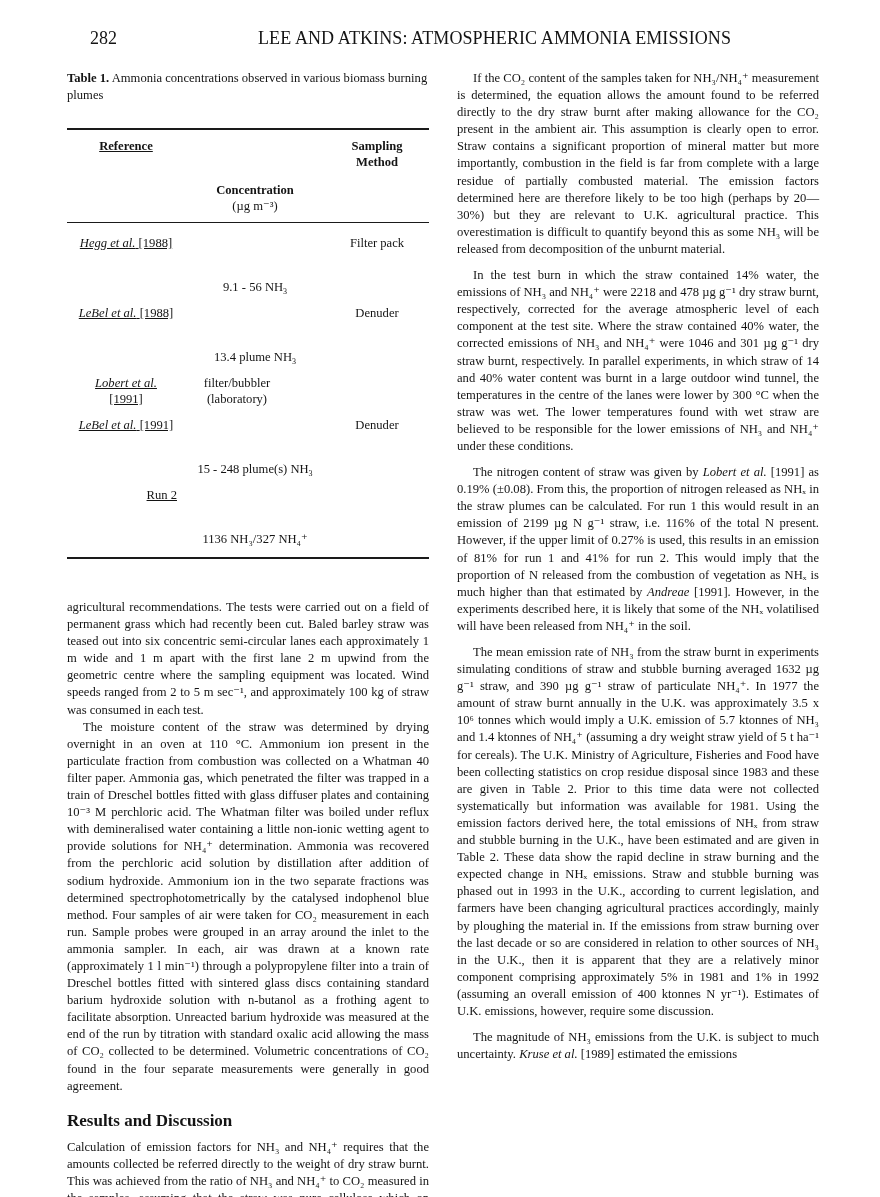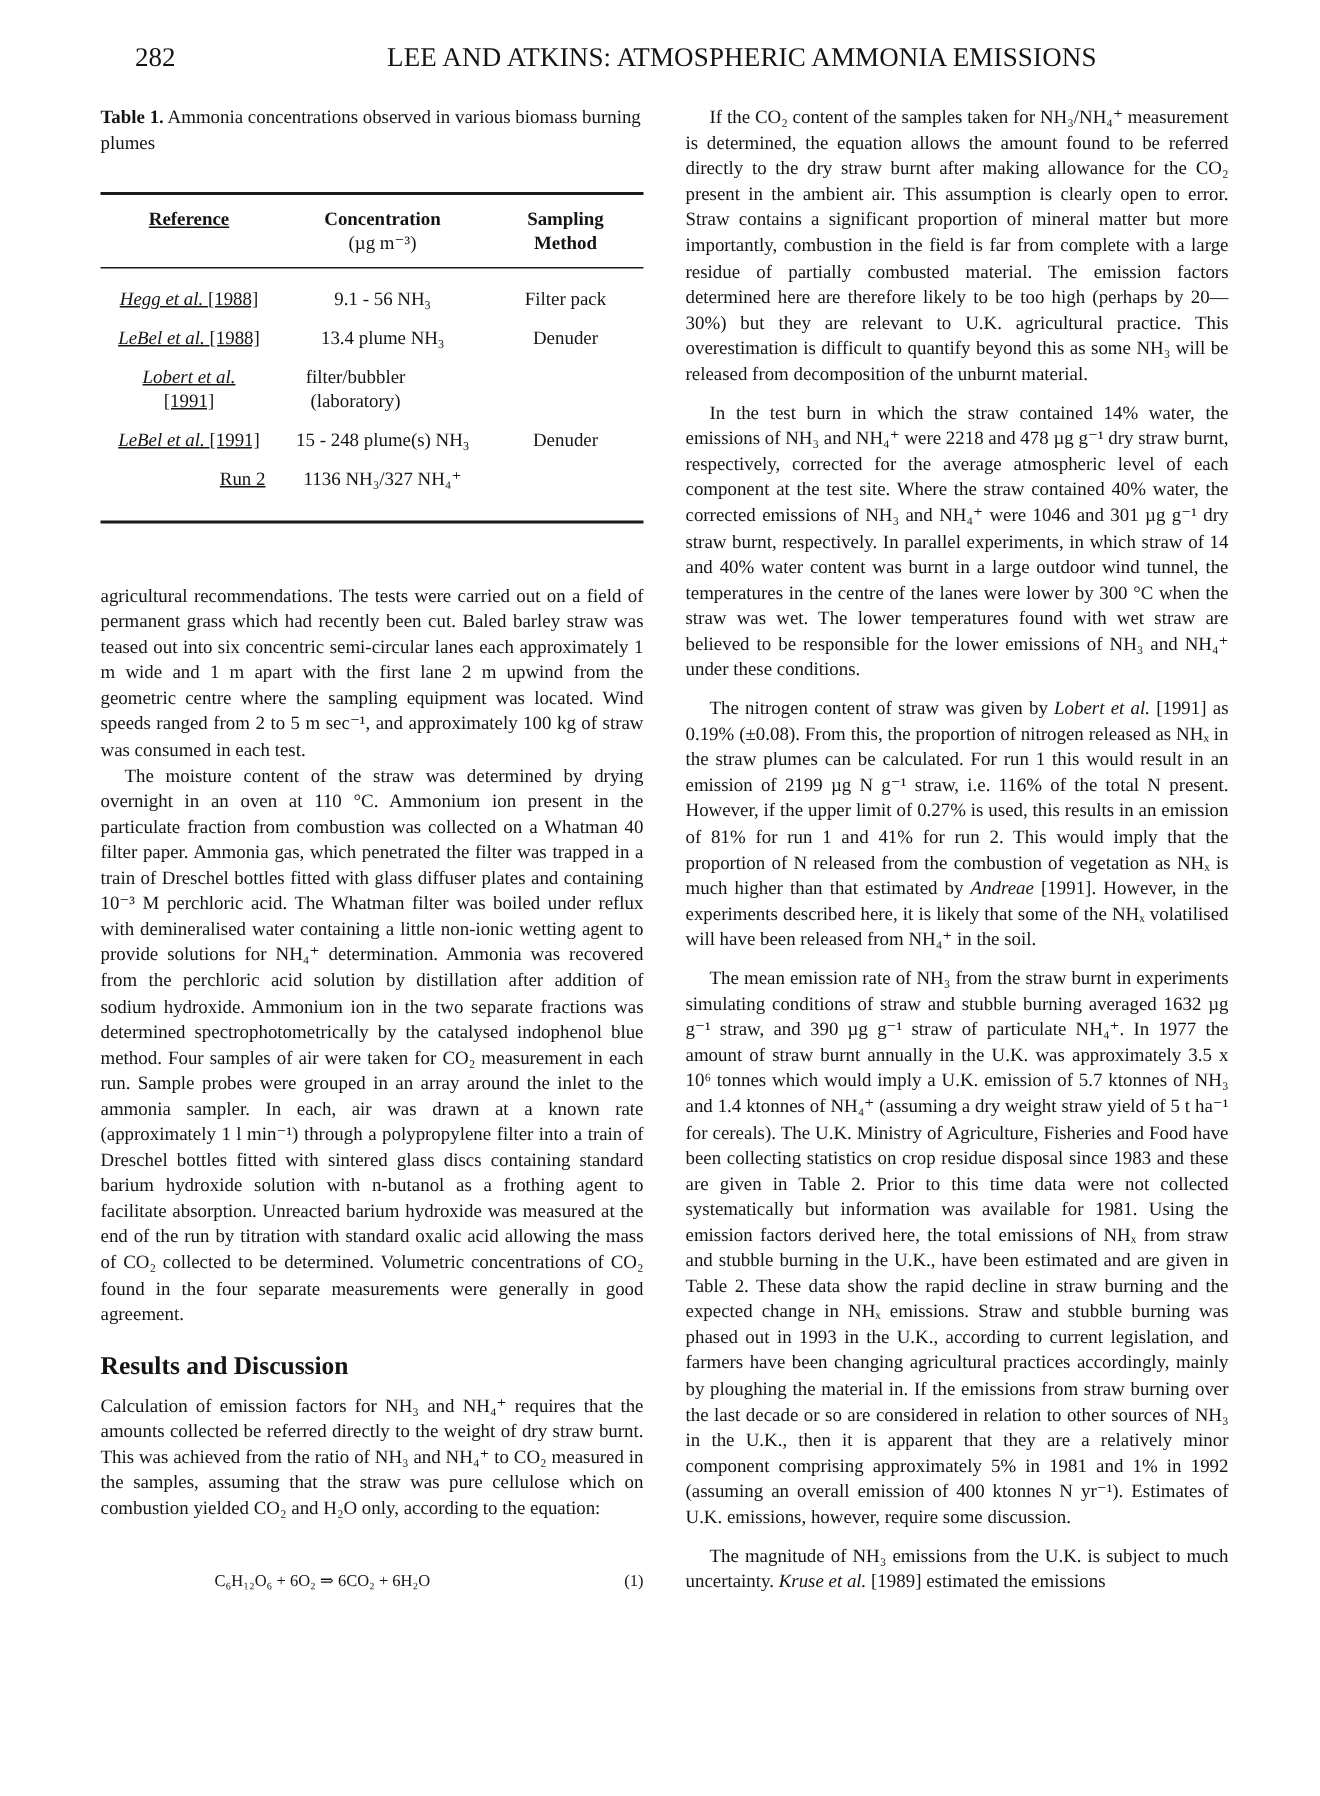--- a/index.html
+++ b/index.html
@@ -21,25 +21,25 @@
   sub { vertical-align: -3px; }
   i { font-style: italic; }
 
   .tcap { font-size: 12.6px; line-height: 17px; text-align: left; }
   .tcap b { font-weight: bold; }
   .table { position: relative; margin-top: 24px; width: 362px; }
   .rule { border-top: 2px solid #1a1a1a; }
   .rule.thin { border-top: 1px solid #1a1a1a; margin-top: 2px; }
   .thead { display: flex; padding: 8px 0 6px 0; font-weight: bold; font-size: 12.6px; line-height: 16px; }
   .c1 { width: 118px; text-align: center; text-decoration: underline; }
-  .c2 { width: 140px; text-align: center; }
+  .c2 { width: 140px; text-align: center; margin-top: 44px; }
   .c3 { width: 104px; text-align: center; }
   .trow { display: flex; line-height: 16px; margin-top: 10px; }
   .trow .c1.r { text-align: right; padding-right: 8px; box-sizing: border-box; }
-  .tbody { padding-top: 2px; padding-bottom: 20px; }
+  .tbody { padding-top: 2px; padding-bottom: 10px; }
 
   .section { font-family: "Liberation Serif", serif; font-weight: bold; font-size: 17px; margin-top: 16px; margin-bottom: 8px; line-height: 20px; }
   .eq { position: relative; margin-top: 32px; height: 20px; font-size: 11px; }
   .eq .formula { position: absolute; left: 76px; top: 0; }
   .eq .num { position: absolute; right: 0; top: 0; }
 </style>
 </head>
 <body>
 
 <div class="header">

